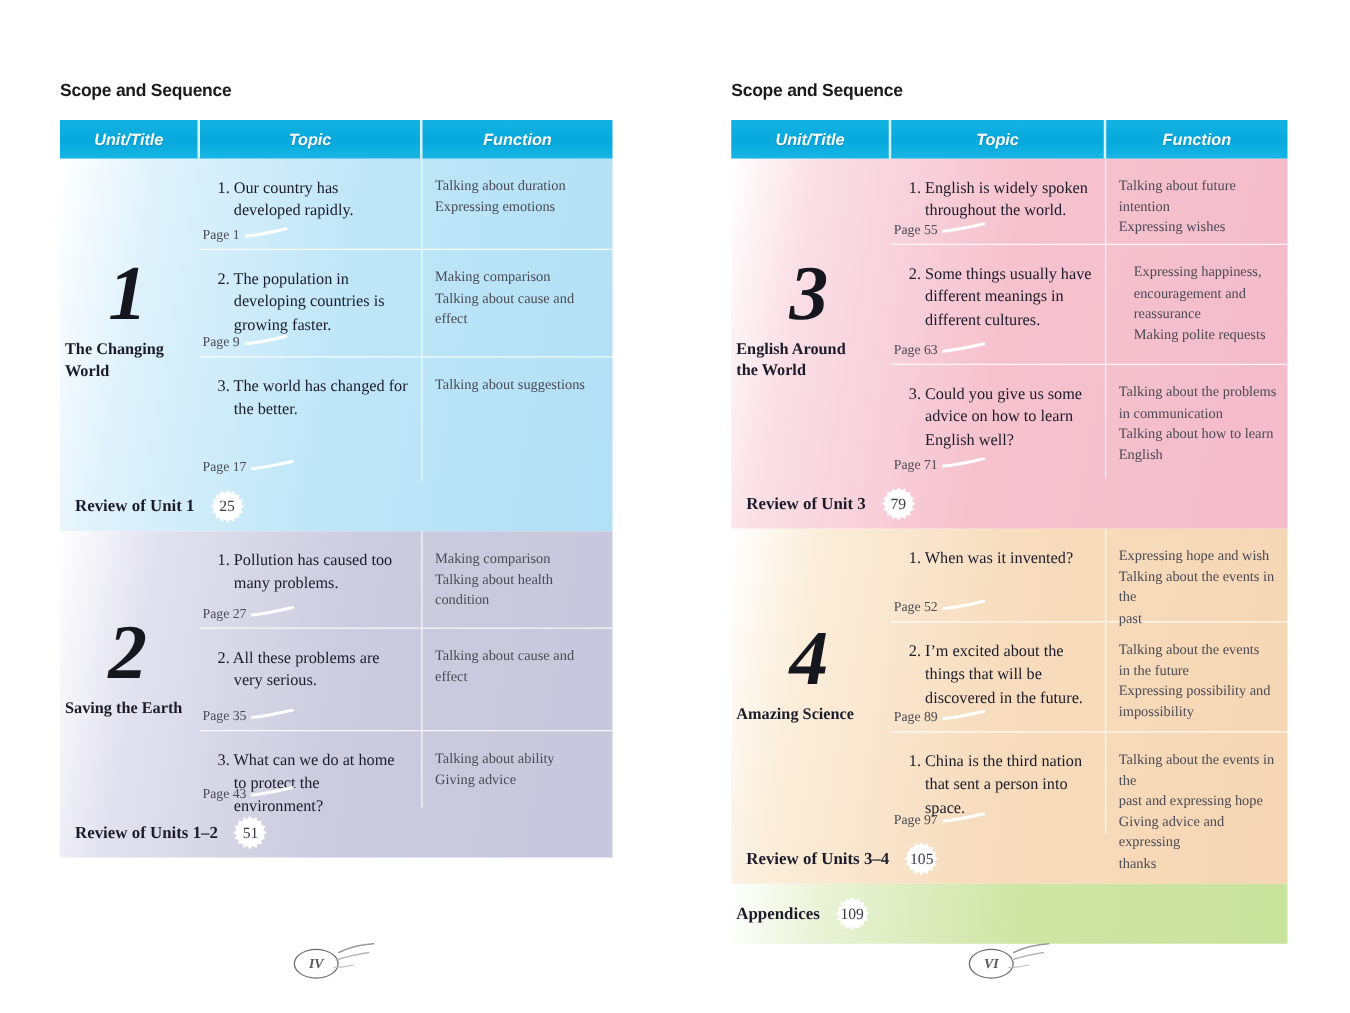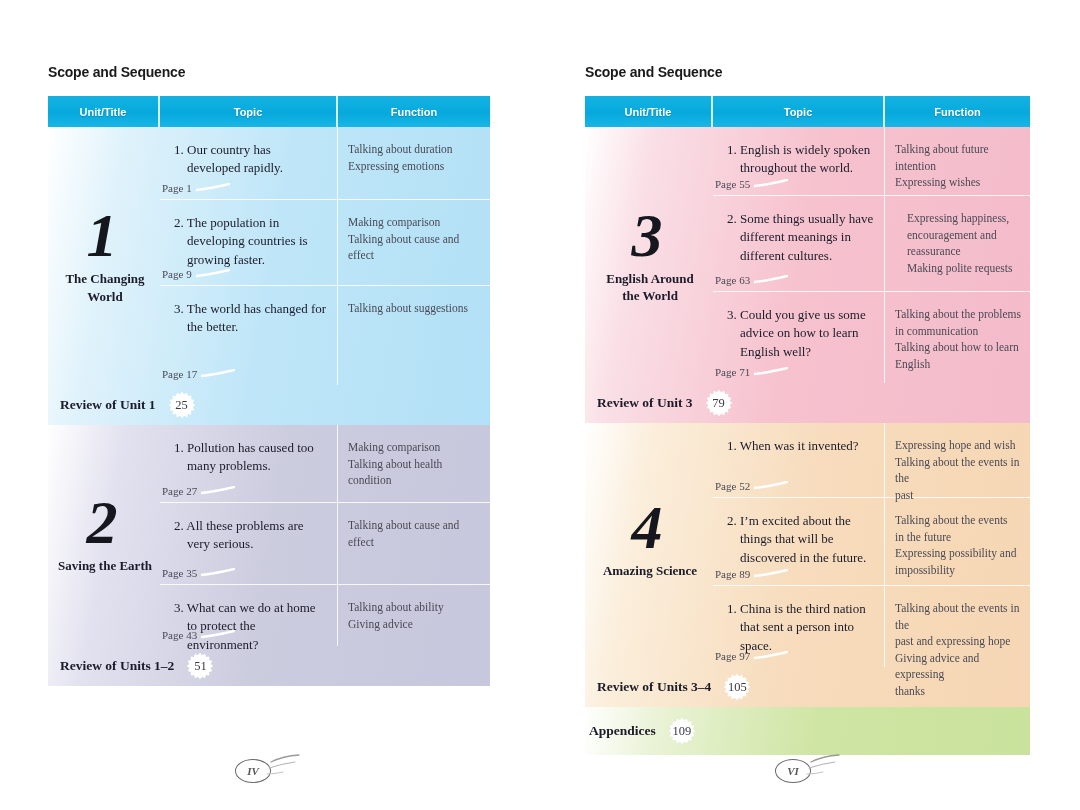--- a/index.html
+++ b/index.html
@@ -24,24 +24,25 @@
   
   .table{position:absolute;left:48px;top:96px;width:442px;}
   .page2 .table{left:45px;width:445px;}
 
   .thead{
     display:flex;height:31px;
     background:linear-gradient(180deg,#13b2e2 0%,#07a9dd 55%,#18b6e6 100%);
   }
   .th{
     font-family:"Liberation Sans", sans-serif;
-    font-weight:bold;font-size:11px;color:#ffffff;
+    font-weight:bold;font-size:13px;color:#ffffff;
     display:flex;align-items:center;justify-content:center;
     text-shadow:0 1px 1px rgba(0,70,110,.35);
     box-sizing:border-box;
+    font-style:italic;
   }
   .th.c1{width:112px;border-right:2px solid #d9f2fb;}
   .th.c2{width:178px;border-right:2px solid #d9f2fb;}
   .th.c3{flex:1;}
   .page2 .th.c1{width:128px;}
   .page2 .th.c2{width:172px;}
 
   
   .unit-block{position:relative;}
 
@@ -64,21 +65,20 @@
     font-family:"Liberation Serif", serif;
     font-weight:bold;font-style:italic;
     font-size:62px;line-height:1;color:#15161e;
     letter-spacing:-2px;
   }
   .unit-name{
     position:absolute;left:4px;right:2px;
     font-family:"Liberation Serif", serif;
     font-weight:bold;font-size:13px;line-height:1.35;
     color:#1b1b2a;
-    text-align:center;
   }
 
   .topiccol{flex:1;}
   .topicrow{
     display:flex;box-sizing:border-box;
     border-top:1px solid rgba(255,255,255,.85);
   }
   .topicrow:first-child{border-top:none;}
   .cell-topic{
     width:178px;flex:0 0 178px;box-sizing:border-box;

